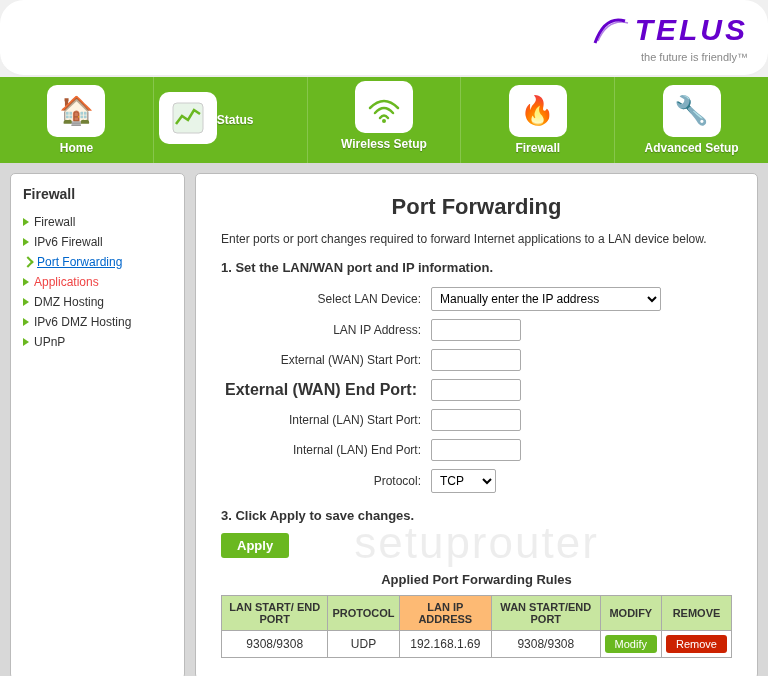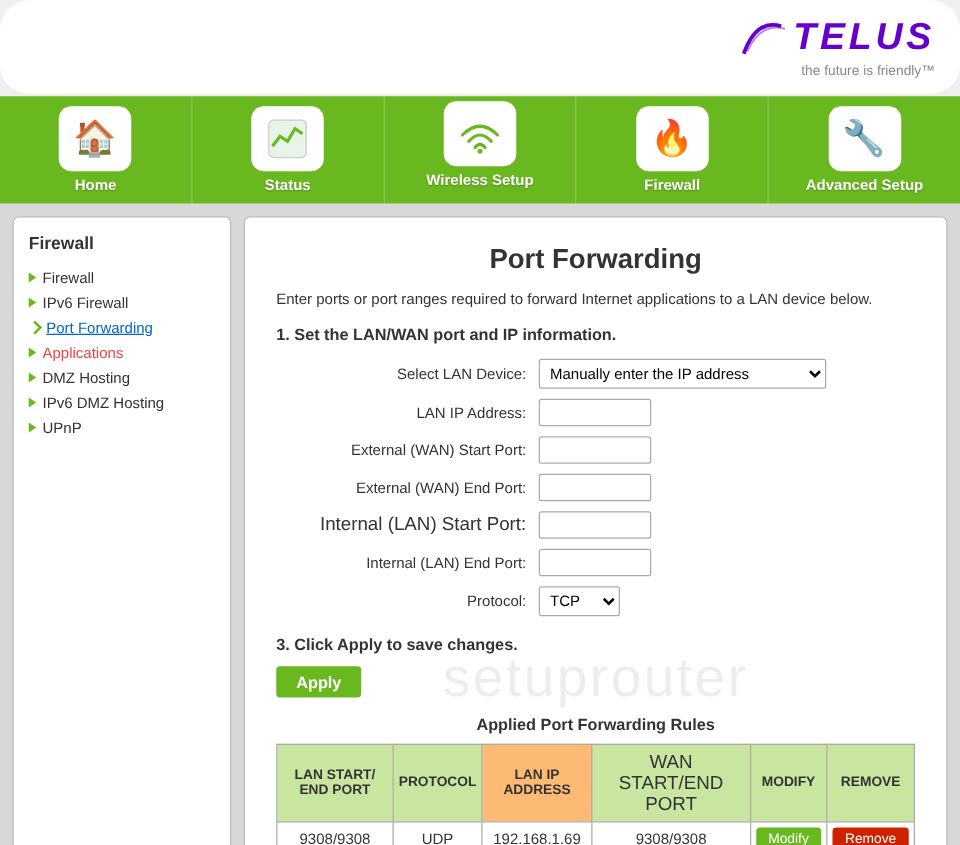--- a/index.html
+++ b/index.html
@@ -26,21 +26,21 @@
     </div>
     <div style="font-size:11px; color:#888; text-align:right; margin-top:2px;">the future is friendly™</div>
   </div>
 </div>
 
 <div style="background: #6ab820; display: flex;">
   <div style="flex:1; display:flex; flex-direction:column; align-items:center; padding:8px 5px; cursor:pointer; border-right:1px solid rgba(255,255,255,0.2);">
     <div style="width:58px; height:52px; background:white; border-radius:10px; display:flex; align-items:center; justify-content:center; font-size:28px; margin-bottom:4px;">🏠</div>
     <span style="font-size:12px; font-weight:bold; color:white; text-shadow:0 1px 1px rgba(0,0,0,0.3);">Home</span>
   </div>
-  <div style="flex:1; display:flex; flex-direction:column; align-items:center; padding:8px 5px; cursor:pointer; border-right:1px solid rgba(255,255,255,0.2);">
+  <div style="flex:1; display:flex; align-items:center; padding:8px 5px; cursor:pointer; border-right:1px solid rgba(255,255,255,0.2);">
     <div style="width:58px; height:52px; background:white; border-radius:10px; display:flex; align-items:center; justify-content:center; font-size:28px; margin-bottom:4px;">
       <svg width="36" height="36" viewBox="0 0 36 36">
         <rect x="3" y="3" width="30" height="30" rx="4" fill="#e8f4e8" stroke="#ccc" stroke-width="1"></rect>
         <polyline points="6,24 12,16 18,20 24,10 30,14" fill="none" stroke="#6ab820" stroke-width="2.5"></polyline>
       </svg>
     </div>
     <span style="font-size:12px; font-weight:bold; color:white; text-shadow:0 1px 1px rgba(0,0,0,0.3);">Status</span>
   </div>
   <div style="flex:1; display:flex; flex-direction:column; align-items:center; padding:4px 5px; cursor:pointer; border-right:1px solid rgba(255,255,255,0.2);">
     <div style="width:58px; height:52px; background:white; border-radius:10px; display:flex; align-items:center; justify-content:center; font-size:28px; margin-bottom:4px;">
@@ -94,45 +94,45 @@
       </li>
       <li style="padding:3px 0; display:flex; align-items:center;">
         <span style="display:inline-block;width:0;height:0;border-top:4px solid transparent;border-bottom:4px solid transparent;border-left:6px solid #6ab820;margin-right:5px;"></span>
         <a href="#" style="color:#333; text-decoration:none; font-size:12px;">UPnP</a>
       </li>
     </ul>
   </div>
 
   <div style="flex:1; background:white; border-radius:5px; padding:20px 25px; border:1px solid #bbb; position:relative; overflow:hidden;">
     <h2 style="text-align:center; font-size:22px; font-weight:bold; color:#333; margin-bottom:12px;">Port Forwarding</h2>
-    <p style="font-size:12px; color:#333; margin-bottom:14px;">Enter ports or port ranges required to forward Internet applications to a LAN device below.</p>
+    <p style="font-size:12px; color:#333; margin-bottom:14px;">Enter ports or port changes required to forward Internet applications to a LAN device below.</p>
 
     <p style="font-size:13px; font-weight:bold; color:#333; margin-bottom:12px;">1. Set the LAN/WAN port and IP information.</p>
 
     <div>
       <div style="display:flex; align-items:center; margin-bottom:8px;">
         <label style="width:210px; font-size:12px; color:#333; text-align:right; padding-right:10px;">Select LAN Device:</label>
         <select style="border:1px solid #aaa; padding:3px 4px; font-size:12px; border-radius:2px; width:230px; background:white;">
           <option>Manually enter the IP address</option>
         </select>
       </div>
       <div style="display:flex; align-items:center; margin-bottom:8px;">
         <label style="width:210px; font-size:12px; color:#333; text-align:right; padding-right:10px;">LAN IP Address:</label>
         <input type="text" style="border: 1px solid rgb(170, 170, 170); padding: 3px 6px; font-size: 12px; border-radius: 2px; width: 90px;">
       </div>
       <div style="display:flex; align-items:center; margin-bottom:8px;">
         <label style="width:210px; font-size:12px; color:#333; text-align:right; padding-right:10px;">External (WAN) Start Port:</label>
         <input type="text" style="border: 1px solid rgb(170, 170, 170); padding: 3px 6px; font-size: 12px; border-radius: 2px; width: 90px;">
       </div>
       <div style="display:flex; align-items:center; margin-bottom:8px;">
-        <label style="width:210px; font-size:12px; color:#333; text-align:right; padding-right:10px;">External (WAN) End Port:</label>
+        <label style="width:210px; font-size:16px; color:#333; text-align:center; padding-right:10px;font-weight:bold;">External (WAN) End Port:</label>
         <input type="text" style="border: 1px solid rgb(170, 170, 170); padding: 3px 6px; font-size: 12px; border-radius: 2px; width: 90px;">
       </div>
       <div style="display:flex; align-items:center; margin-bottom:8px;">
-        <label style="width:210px; font-size:15px; color:#333; text-align:right; padding-right:10px;">Internal (LAN) Start Port:</label>
+        <label style="width:210px; font-size:12px; color:#333; text-align:right; padding-right:10px;">Internal (LAN) Start Port:</label>
         <input type="text" style="border: 1px solid rgb(170, 170, 170); padding: 3px 6px; font-size: 12px; border-radius: 2px; width: 90px;">
       </div>
       <div style="display:flex; align-items:center; margin-bottom:8px;">
         <label style="width:210px; font-size:12px; color:#333; text-align:right; padding-right:10px;">Internal (LAN) End Port:</label>
         <input type="text" style="border: 1px solid rgb(170, 170, 170); padding: 3px 6px; font-size: 12px; border-radius: 2px; width: 90px;">
       </div>
       <div style="display:flex; align-items:center; margin-bottom:8px;">
         <label style="width:210px; font-size:12px; color:#333; text-align:right; padding-right:10px;">Protocol:</label>
         <select style="border:1px solid #aaa; padding:3px 4px; font-size:12px; border-radius:2px; width:65px; background:white;">
           <option>TCP</option>
@@ -149,21 +149,21 @@
     </div>
 
     <div>
       <p style="font-size:13px; font-weight:bold; color:#333; margin-top:14px; margin-bottom:8px; text-align:center;">Applied Port Forwarding Rules</p>
       <table style="width:100%; border-collapse:collapse; font-size:12px;">
         <thead>
           <tr>
             <th style="background:#c8e6a0; border:1px solid #aaa; padding:5px 4px; text-align:center; font-size:11px; font-weight:bold; color:#333;">LAN START/ END PORT</th>
             <th style="background:#c8e6a0; border:1px solid #aaa; padding:5px 4px; text-align:center; font-size:11px; font-weight:bold; color:#333;">PROTOCOL</th>
             <th style="background:#fdba74; border:1px solid #aaa; padding:5px 4px; text-align:center; font-size:11px; font-weight:bold; color:#333;">LAN IP ADDRESS</th>
-            <th style="background:#c8e6a0; border:1px solid #aaa; padding:5px 4px; text-align:center; font-size:15px; font-weight:normal; color:#333;">WAN START/END PORT</th>
+            <th style="background:#c8e6a0; border:1px solid #aaa; padding:5px 4px; text-align:center; font-size:11px; font-weight:bold; color:#333;">WAN START/END PORT</th>
             <th style="background:#c8e6a0; border:1px solid #aaa; padding:5px 4px; text-align:center; font-size:11px; font-weight:bold; color:#333;">MODIFY</th>
             <th style="background:#c8e6a0; border:1px solid #aaa; padding:5px 4px; text-align:center; font-size:11px; font-weight:bold; color:#333;">REMOVE</th>
           </tr>
         </thead>
         <tbody>
           <tr>
             <td style="border:1px solid #aaa; padding:4px; text-align:center; color:#333;">9308/9308</td>
             <td style="border:1px solid #aaa; padding:4px; text-align:center; color:#333;">UDP</td>
             <td style="border:1px solid #aaa; padding:4px; text-align:center; color:#333;">192.168.1.69</td>
             <td style="border:1px solid #aaa; padding:4px; text-align:center; color:#333;">9308/9308</td>

